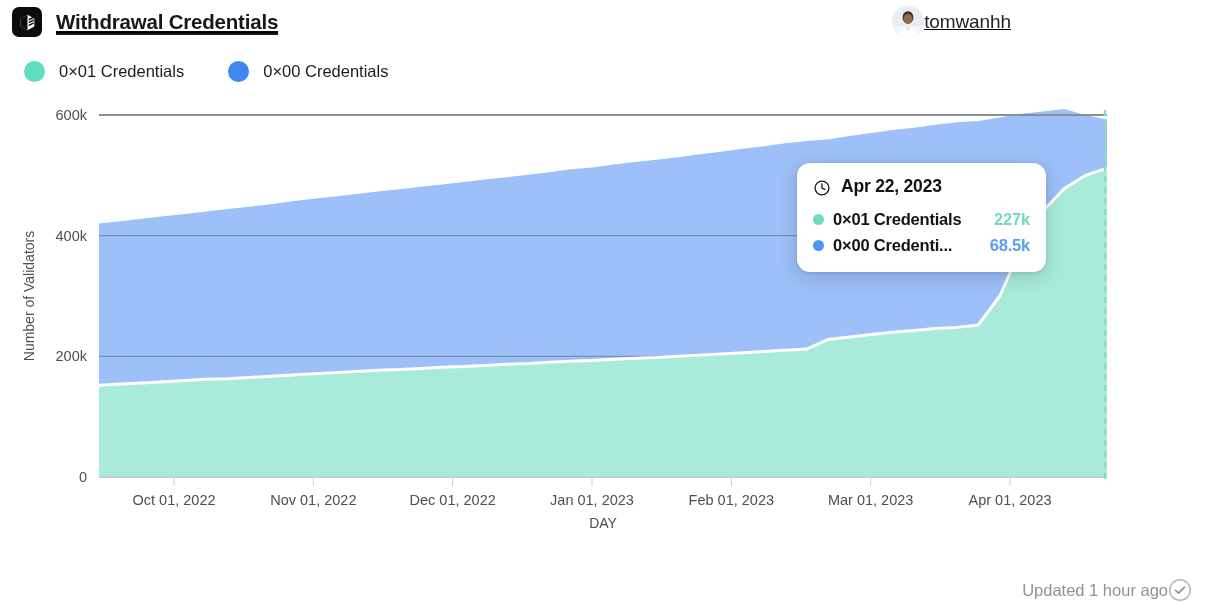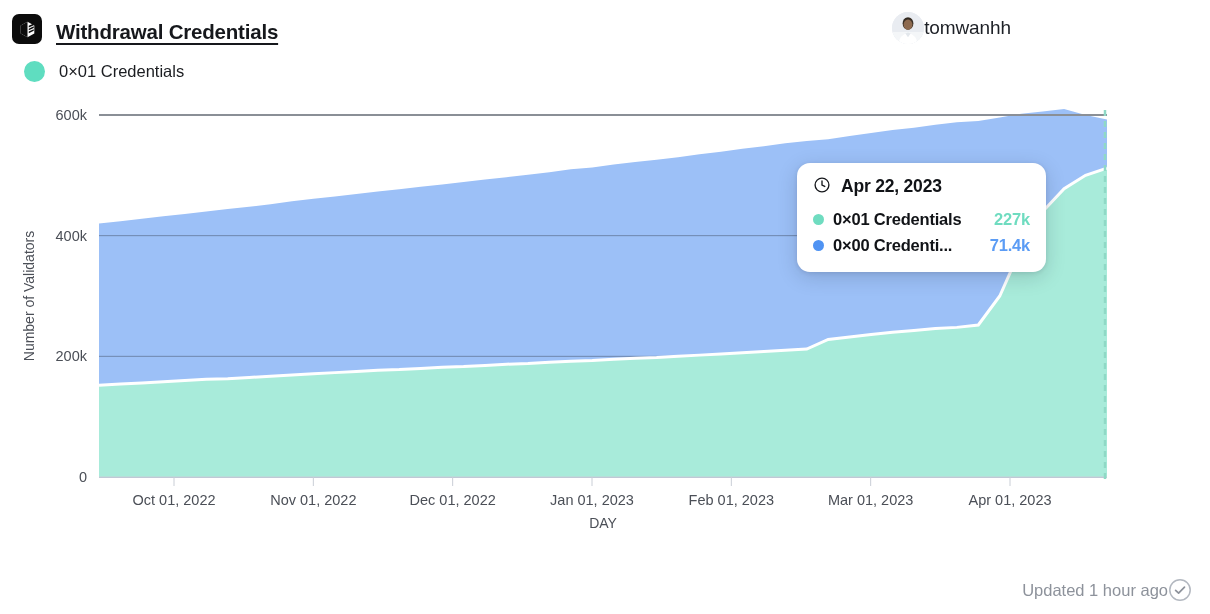--- a/index.html
+++ b/index.html
@@ -19,22 +19,23 @@
     background: #ffffff;
   }
 
   
   .header {
     position: absolute;
     top: 0; left: 0;
     width: 1025px;
     height: 44px;
     display: flex;
-    align-items: flex-end;
+    align-items: center;
     padding: 0 14px 0 12px;
+    text-decoration: underline;
   }
 
   .logo-mark {
     width: 30px; height: 30px;
     background: #0c0c0c;
     border-radius: 7px;
     display: flex;
     align-items: center;
     justify-content: center;
     flex: 0 0 auto;
@@ -122,21 +123,21 @@
     top: 163px;
     width: 249px;
     background: #ffffff;
     border-radius: 13px;
     box-shadow: 0 5px 20px rgba(18,24,40,0.17), 0 1px 4px rgba(18,24,40,0.10);
     padding: 13px 16px 14px 16px;
   }
 
   .tt-head {
     display: flex;
-    align-items: flex-start;
+    align-items: flex-end;
     gap: 10px;
     margin-bottom: 9px;
   }
 
   .tt-date {
     font-size: 17.5px;
     font-weight: 700;
     color: #111317;
     letter-spacing: -0.2px;
   }
@@ -223,20 +224,24 @@
         </svg>
       </div>
       <div class="username">tomwanhh</div>
     </div>
   </div>
 
   <div class="legend">
     <div class="legend-item">
       <span class="legend-dot" style="background:#5FDDC0"></span>
       <span class="legend-label">0×01 Credentials</span>
+    </div>
+    <div class="legend-item">
+      <span class="legend-dot" style="background:#3E87F0"></span>
+      <span class="legend-label">0×00 Credentials</span>
     </div>
   </div>
 
   <div class="chart-area">
     <svg class="chart-svg" id="chart-svg" width="1210" height="450">
         <path d="M99 127.6 L120.4468085106383 125.18666666666667 L141.8936170212766 122.77333333333331 L163.3404255319149 120.36000000000001 L184.7872340425532 117.94666666666666 L206.2340425531915 115.53333333333336 L227.68085106382978 113.12 L249.12765957446808 110.70666666666665 L270.5744680851064 108.29333333333335 L292.02127659574467 105.27666666666664 L313.468085106383 102.86333333333334 L334.9148936170213 100.44999999999999 L356.36170212765956 98.03666666666669 L377.8085106382979 95.62333333333333 L399.25531914893617 93.20999999999998 L420.70212765957444 90.79666666666668 L442.1489361702128 88.38333333333333 L463.59574468085106 85.97000000000003 L485.0425531914894 83.55666666666667 L506.48936170212767 81.14333333333332 L527.936170212766 78.73000000000002 L549.3829787234042 76.31666666666666 L570.8297872340426 73.30000000000001 L592.2765957446809 71.49000000000001 L613.7234042553191 68.47333333333336 L635.1702127659574 66.06 L656.6170212765958 63.64666666666665 L678.063829787234 61.23333333333335 L699.5106382978723 58.21666666666664 L720.9574468085107 55.80333333333334 L742.4042553191489 52.78666666666669 L763.8510638297872 50.373333333333335 L785.2978723404256 47.35666666666668 L806.7446808510638 44.94333333333333 L828.1914893617021 43.133333333333326 L849.6382978723404 40.116666666666674 L871.0851063829788 37.10000000000002 L892.531914893617 34.083333333333314 L913.9787234042553 31.670000000000016 L935.4255319148937 28.653333333333308 L956.8723404255319 26.24000000000001 L978.3191489361702 25.03333333333336 L999.7659574468086 21.413333333333355 L1021.2127659574468 17.79333333333335 L1042.659574468085 15.379999999999995 L1064.1063829787236 12.96666666666664 L1085.5531914893618 19 L1107 23.40433333333334 L1107 381 L99 381 Z" fill="#9CC0F7"></path>
         <line x1="99" x2="1107" y1="381" y2="381" stroke="#6f86ad" stroke-width="1"></line>
         <line x1="99" x2="1107" y1="260.3333333333333" y2="260.3333333333333" stroke="#6f86ad" stroke-width="1"></line>
         <line x1="99" x2="1107" y1="139.66666666666666" y2="139.66666666666666" stroke="#6f86ad" stroke-width="1"></line>
         <line x1="99" x2="1107" y1="19" y2="19" stroke="#8a8f96" stroke-width="2"></line>
@@ -278,21 +283,21 @@
 
     <div class="tt-row">
       <span class="tt-dot" style="background:#6FDCC0"></span>
       <span class="tt-name">0×01 Credentials</span>
       <span class="tt-val" style="color:#6FDCC0">227k</span>
     </div>
 
     <div class="tt-row">
       <span class="tt-dot" style="background:#4F93F3"></span>
       <span class="tt-name">0×00 Credenti...</span>
-      <span class="tt-val" style="color:#5B9CF5">71.4k</span>
+      <span class="tt-val" style="color:#5B9CF5">68.5k</span>
     </div>
   </div>
 
   <div class="footer">
     <span class="updated-text">Updated 1 hour ago</span>
     <svg class="check-badge" viewBox="0 0 24 24">
       <circle cx="12" cy="12" r="10.2" fill="none" stroke="#b3b8c0" stroke-width="1.5"></circle>
       <path d="M7.6 12.3 L10.6 15.2 L16.5 9.1" fill="none" stroke="#8d929b" stroke-width="1.7" stroke-linecap="round" stroke-linejoin="round"></path>
     </svg>
   </div>

